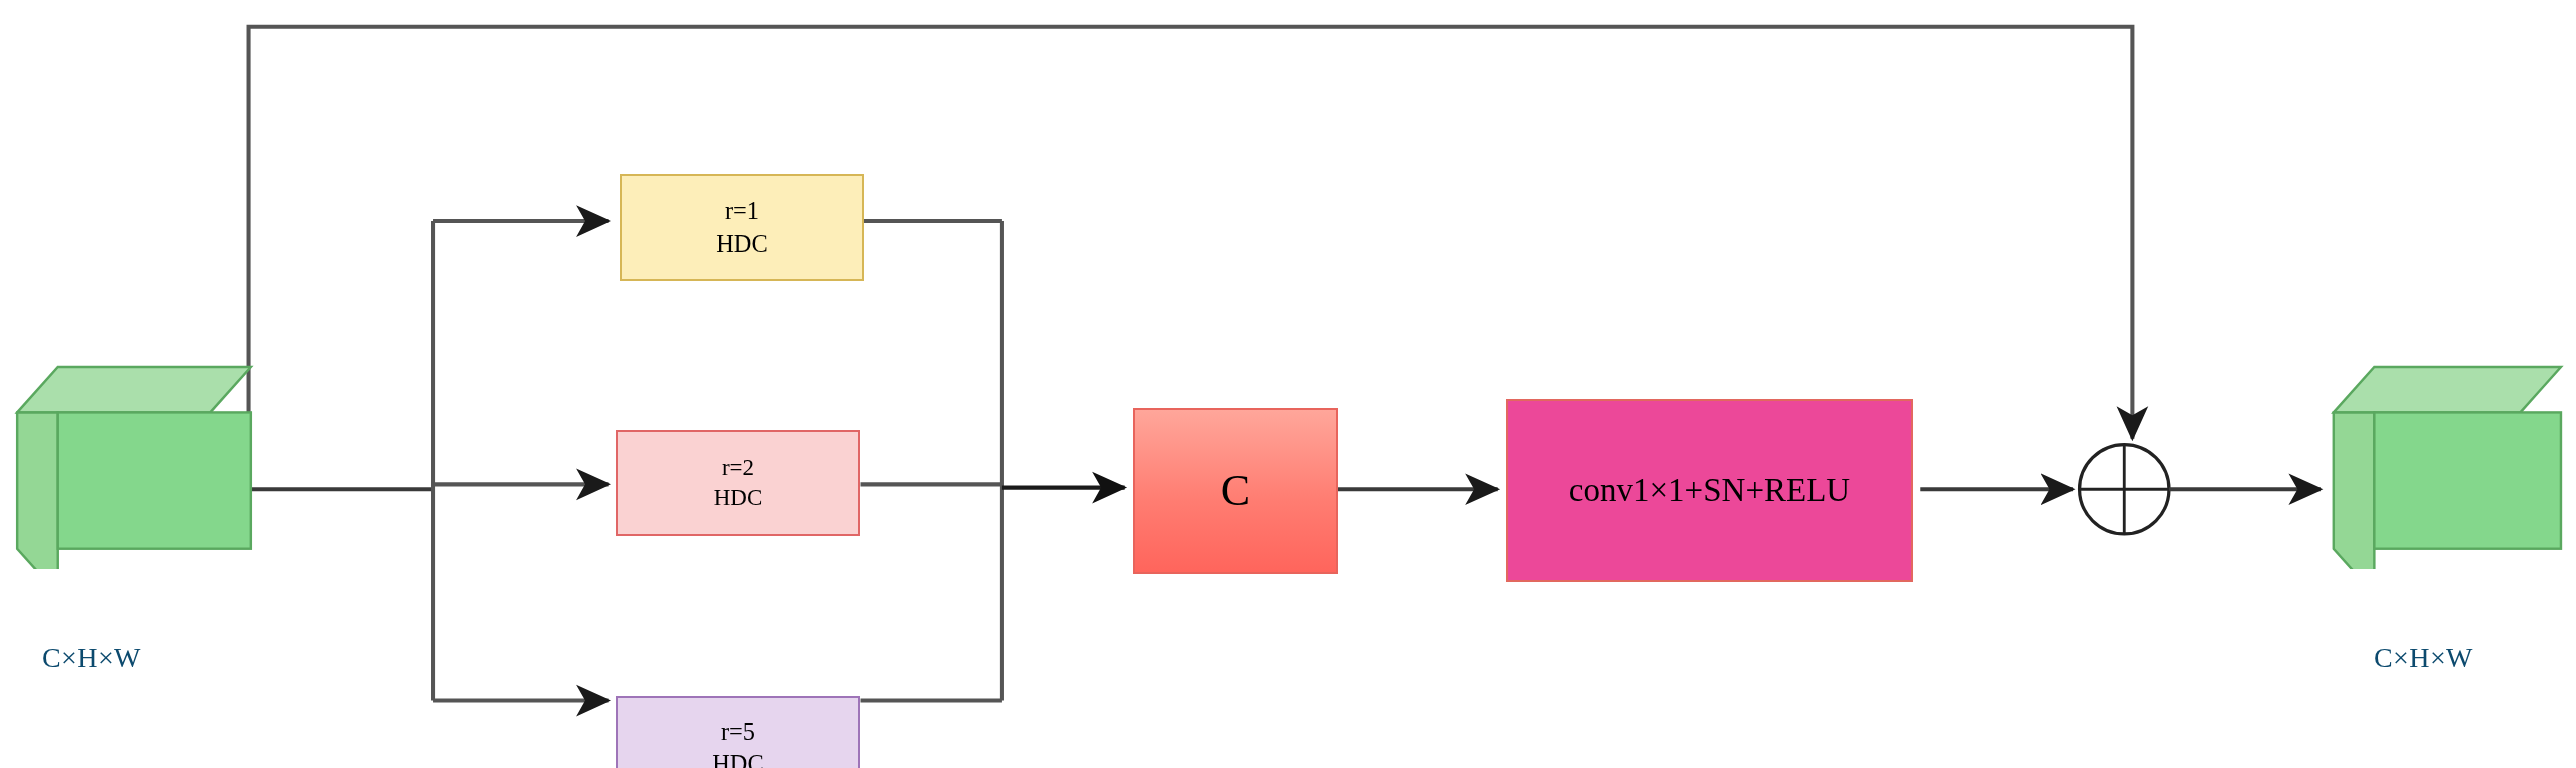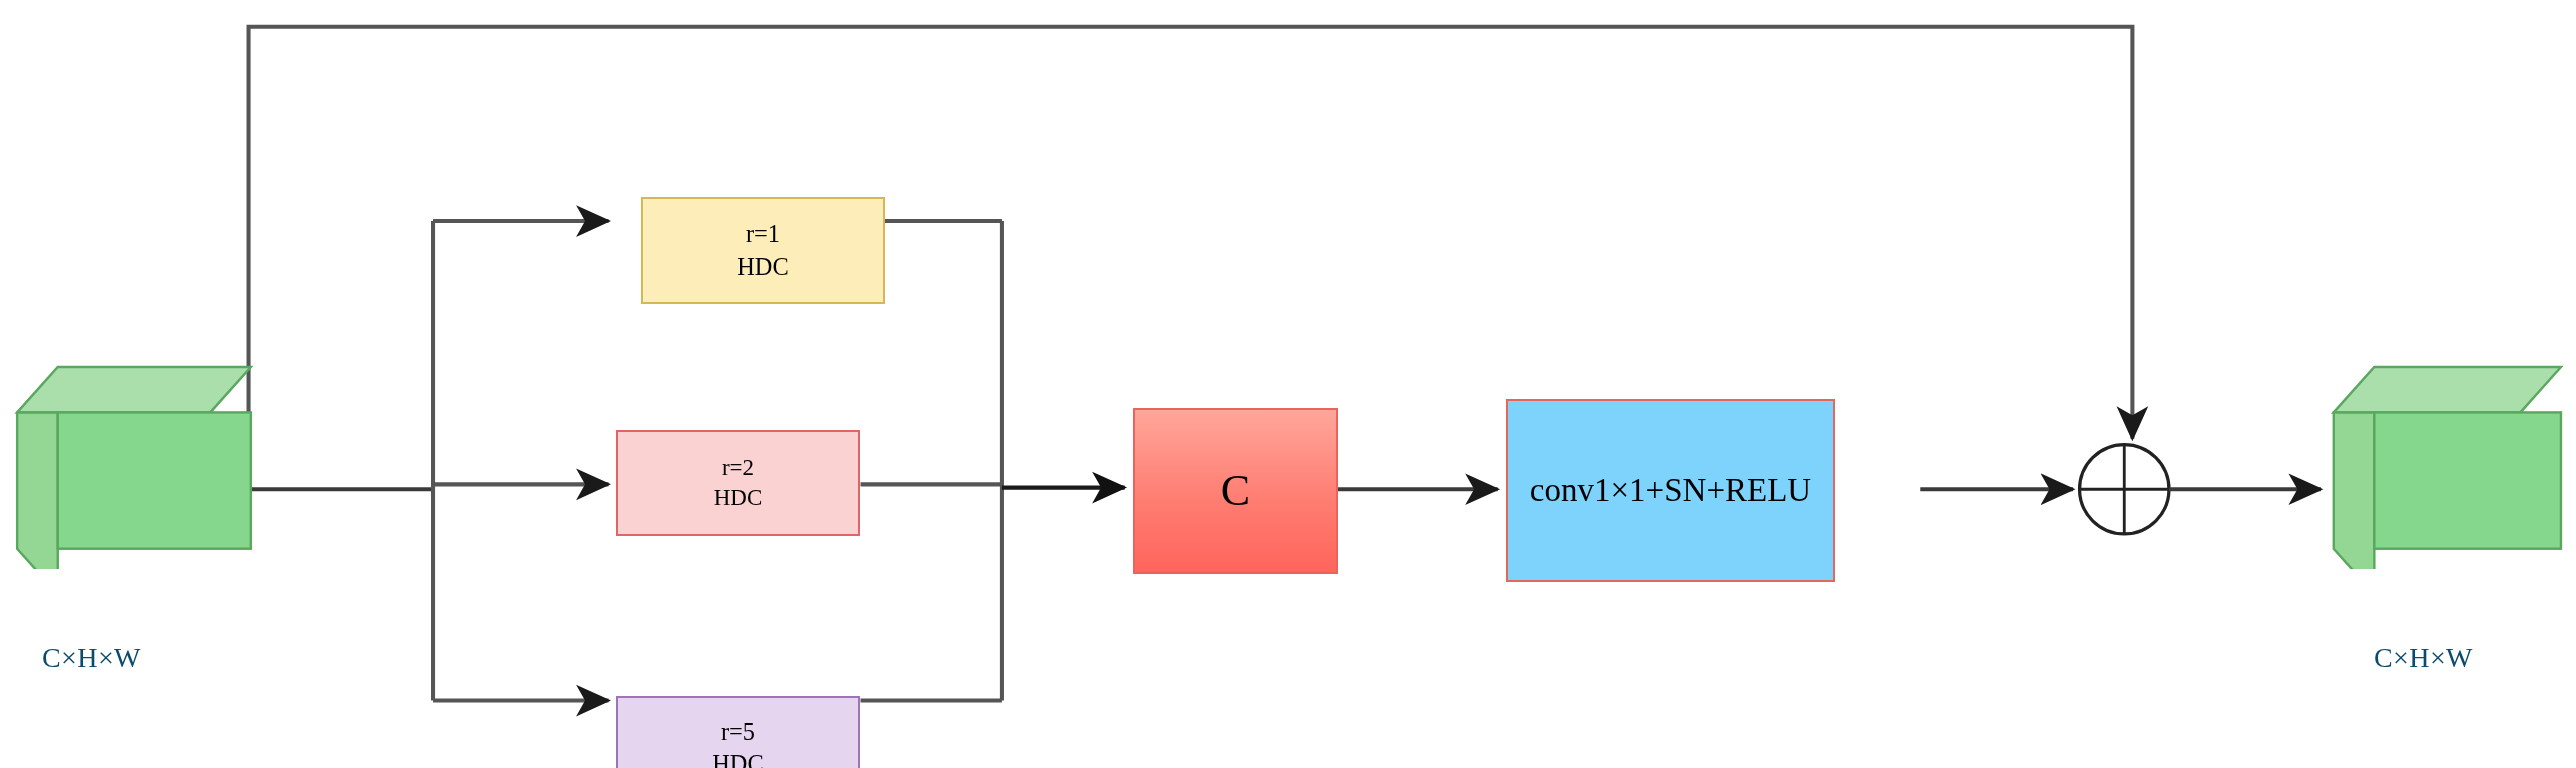--- a/index.html
+++ b/index.html
@@ -38,25 +38,24 @@
     font-family: "Liberation Serif", "DejaVu Serif", serif;
   }
   .node-box .line-1,
   .node-box .line-2 {
     display: block;
     white-space: nowrap;
   }
 
   
   #hdc-r1 {
-    left: 641px;  top: 174px;  width: 244px; height: 107px;
+    left: 620px;  top: 174px;  width: 244px; height: 107px;
     background: #fdeeb9;
     border: 2.4px solid #d6b656;
     font-size: 24.4px;
-    margin-top: 23px;
   }
   #hdc-r2 {
     left: 616px;  top: 430px; width: 244px; height: 106px;
     background: #fad2d2;
     border: 2.4px solid #e06666;
     font-size: 23px;
   }
   #hdc-r5 {
     left: 616px;  top: 651px; width: 244px; height: 104px;
     background: #e6d5ee;
@@ -68,22 +67,22 @@
   
   #concat-box {
     left: 1133px; top: 408px; width: 205px; height: 166px;
     background: linear-gradient(to bottom, #ffa69a 0%, #ff7d72 55%, #ff655c 100%);
     border: 2.4px solid #e8645c;
     font-size: 44px;
   }
 
   
   #conv-box {
-    left: 1506px; top: 399px; width: 329px; height: 183px;
-    background: #7dd3fc;
+    left: 1506px; top: 399px; width: 407px; height: 183px;
+    background: #ec4899;
     border: 2.4px solid #e2685f;
     font-size: 33px;
   }
 
   
   .cube {
     position: absolute;
   }
   #cube-input   { left: 6.5px;    top: 354px; width: 254px; height: 215px; }
   #cube-output  { left: 2327px; top: 354px; width: 244px; height: 215px; }

